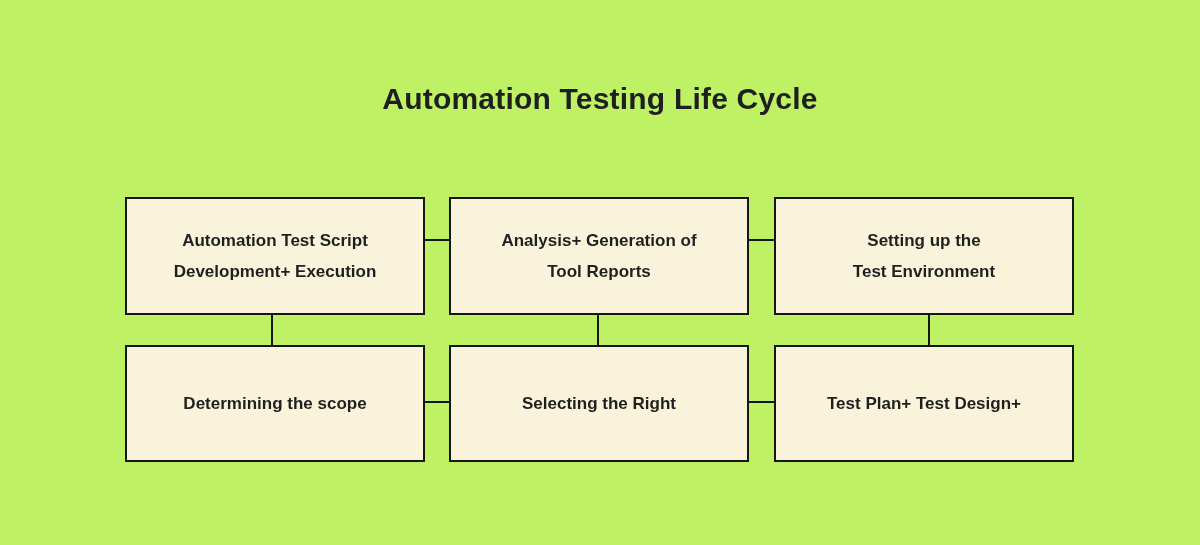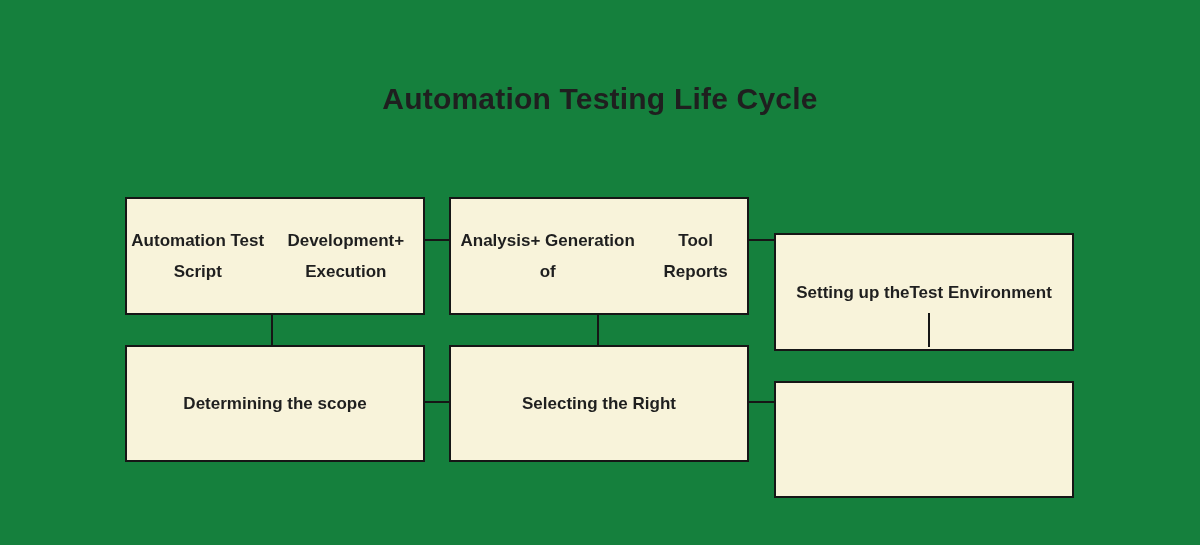--- a/index.html
+++ b/index.html
@@ -3,21 +3,21 @@
 <meta charset="utf-8">
 <style>
   html, body {
     margin: 0;
     padding: 0;
   }
   #stage {
     position: relative;
     width: 1200px;
     height: 545px;
-    background: #15803d;
+    background: #bef264;
     overflow: hidden;
     font-family: "Liberation Sans", sans-serif;
   }
   .title {
     position: absolute;
     left: 0;
     top: 82px;
     width: 1200px;
     text-align: center;
     font-size: 30px;
@@ -25,34 +25,34 @@
     letter-spacing: 0.2px;
     color: #1f1f1f;
   }
   .node {
     position: absolute;
     width: 300px;
     box-sizing: border-box;
     background: #f8f3da;
     border: 2px solid #161616;
     display: flex;
-    flex-direction: row;
+    flex-direction: column;
     align-items: center;
     justify-content: center;
     text-align: center;
     color: #1f1f1f;
     font-size: 17px;
     font-weight: 700;
     line-height: 31px;
   }
   .row1 { top: 197px; height: 118px; }
   .row2 { top: 345px; height: 117px; }
   .col1 { left: 125px; }
   .col2 { left: 449px; }
-  .col3 { left: 774px; margin-top: 36px; }
+  .col3 { left: 774px; }
   .connector {
     position: absolute;
     background: #161616;
   }
   .conn-h { height: 2px; }
   .conn-v { width: 2px; }
   #conn-1-2 { left: 423px; top: 239px; width: 28px; }
   #conn-2-3 { left: 747px; top: 239px; width: 29px; }
   #conn-4-5 { left: 423px; top: 401px; width: 28px; }
   #conn-5-6 { left: 747px; top: 401px; width: 29px; }
@@ -80,20 +80,21 @@
     <span>Test Environment</span>
   </div>
 
   <div class="node row2 col1">
     <span>Determining the scope</span>
   </div>
   <div class="node row2 col2">
     <span>Selecting the Right</span>
   </div>
   <div class="node row2 col3">
+    <span>Test Plan+ Test Design+</span>
   </div>
 
   <div id="conn-1-2" class="connector conn-h"></div>
   <div id="conn-2-3" class="connector conn-h"></div>
   <div id="conn-1-4" class="connector conn-v"></div>
   <div id="conn-2-5" class="connector conn-v"></div>
   <div id="conn-3-6" class="connector conn-v"></div>
   <div id="conn-4-5" class="connector conn-h"></div>
   <div id="conn-5-6" class="connector conn-h"></div>
 

